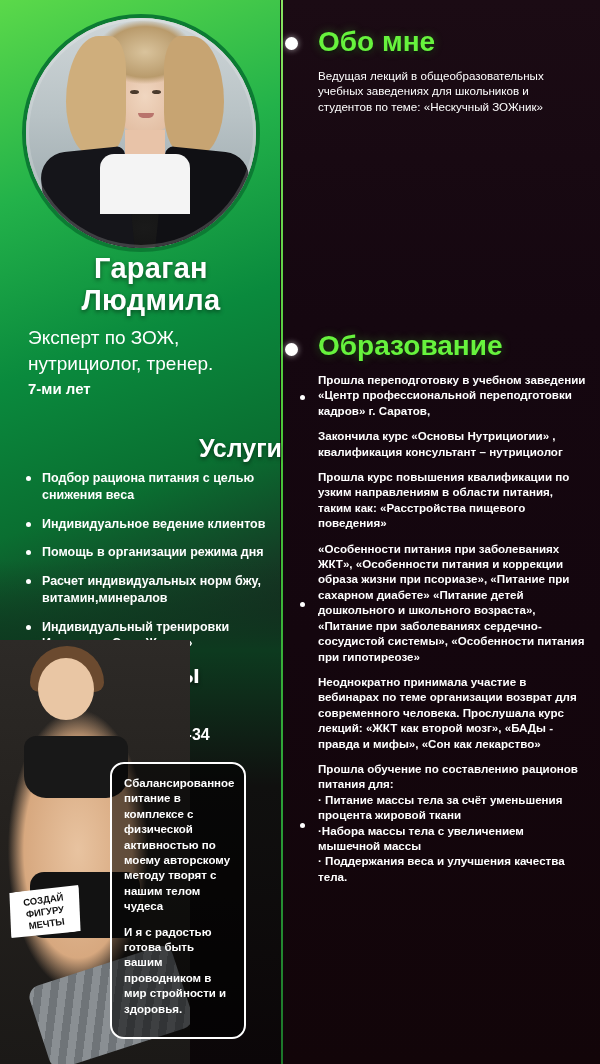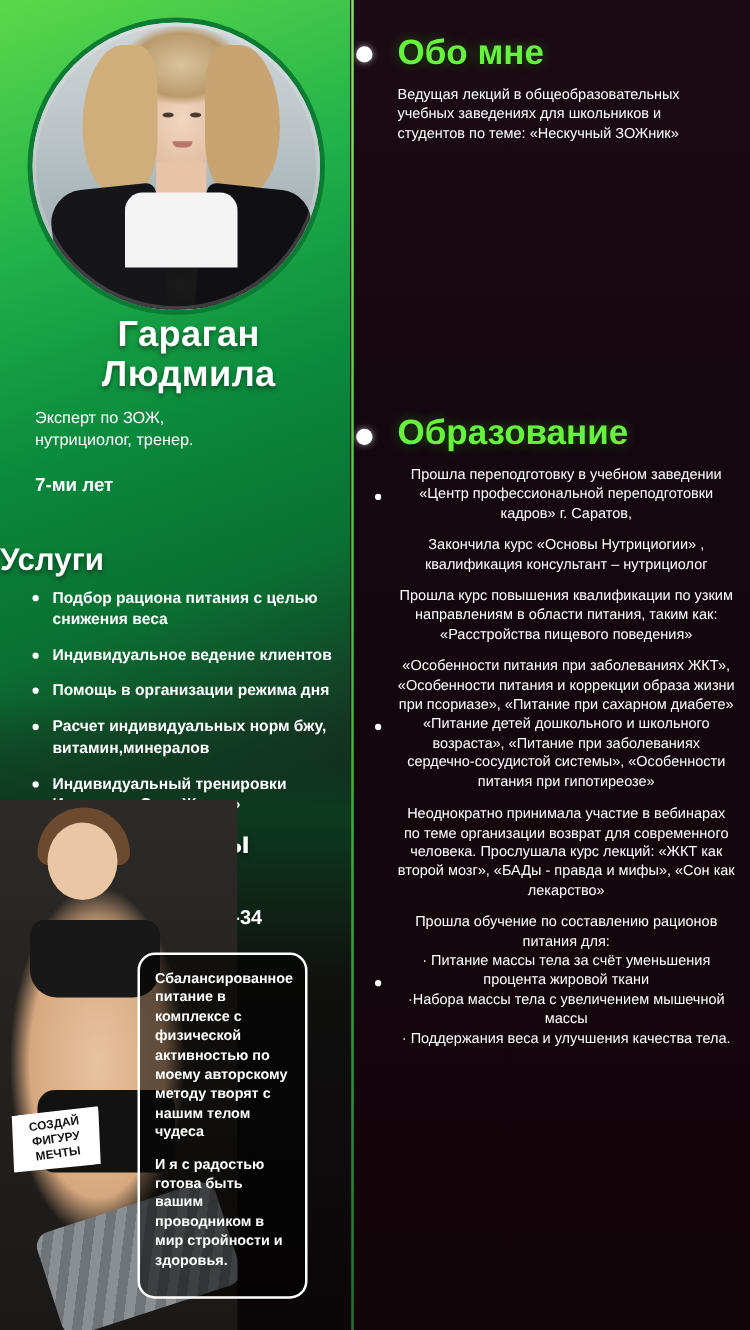--- a/index.html
+++ b/index.html
@@ -68,32 +68,32 @@
 
   
   .name {
     position:absolute; left:22px; top:252px; width:258px;
     color:#ffffff; font-weight:bold; font-size:29px; line-height:1.12;
     text-align:center; letter-spacing:.3px;
     text-shadow:0 2px 4px rgba(0,0,0,.45);
   }
   .subtitle {
     position:absolute; left:28px; top:325px; width:250px;
-    color:#ffffff; font-size:13px; line-height:1.38;
+    color:#ffffff; font-size:19px; line-height:1.38;
   }
   .exp {
     position:absolute; left:28px; top:378px; width:250px;
     color:#ffffff; font-size:15px; line-height:1.4; font-weight:bold;
   }
   .exp .l1{ font-weight:bold; }
   .exp .l2{ font-weight:bold; }
 
   .h-services {
     position:absolute; left:0; top:434px; width:282px;
-    text-align:left; color:#ffffff; font-weight:bold; font-size:25px;
+    text-align:right; color:#ffffff; font-weight:bold; font-size:25px;
     text-shadow:0 2px 4px rgba(0,0,0,.5);
   }
   .svc-list {
     position:absolute; left:24px; top:470px; width:256px;
     color:#ffffff; font-size:12.5px; line-height:1.34;
   }
   .svc-list li { list-style:none; position:relative; padding-left:18px; margin-bottom:12px; font-weight:bold;}
   .svc-list li::before{
     content:""; position:absolute; left:2px; top:6px; width:5px; height:5px;
     border-radius:50%; background:#ffffff;
@@ -172,22 +172,21 @@
   .r-text p.b { font-weight:bold; }
   #about1 { top:68px; }
   #about2 { top:205px; }
 
   .edu-list {
     position:absolute; left:296px; top:372px; width:292px;
     color:#ffffff; font-size:11.6px; line-height:1.33;
   }
   .edu-list li {
     list-style:none; position:relative; padding-left:22px; margin-bottom:10px;
-    font-weight:normal;
-    text-align:center;
+    font-weight:bold;
   }
   .edu-list li::before{
     content:""; position:absolute; left:4px; top:50%; width:5px; height:5px;
     border-radius:50%; background:#ffffff;
   }
   .edu-list li.nobul { padding-left:22px; }
   .edu-list li.nobul::before{ display:none; }
 </style>
 </head>
 <body>

